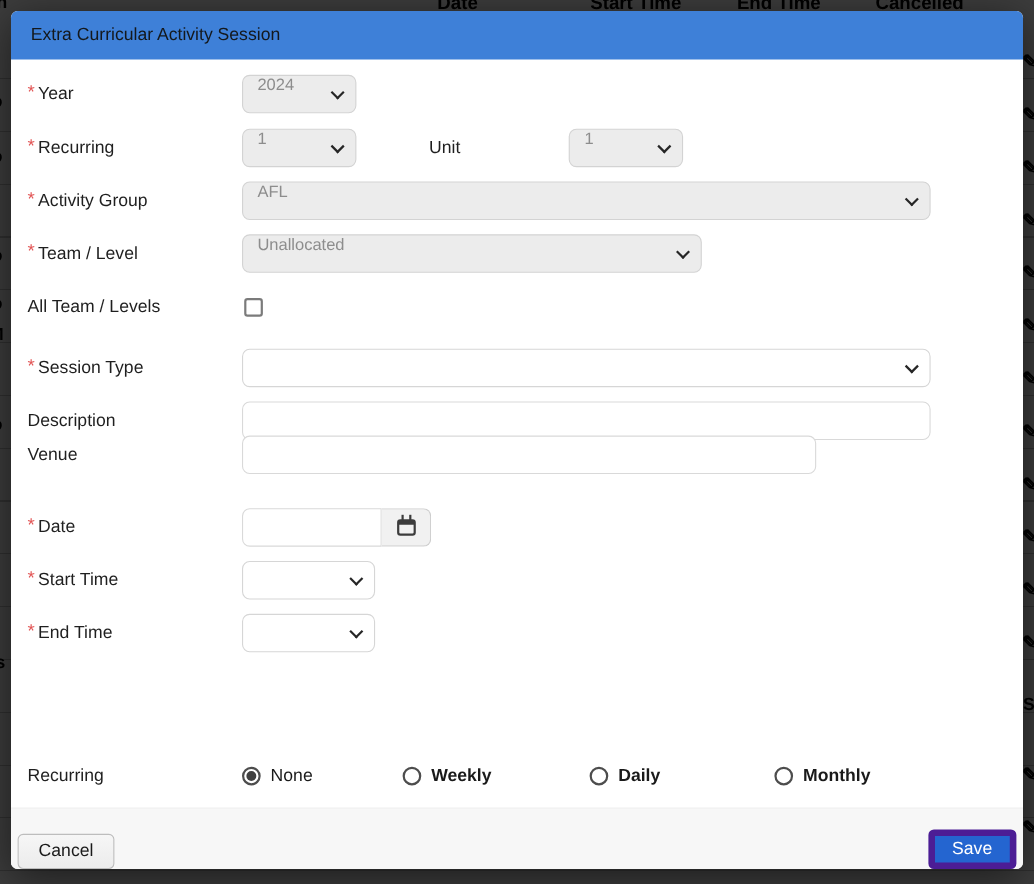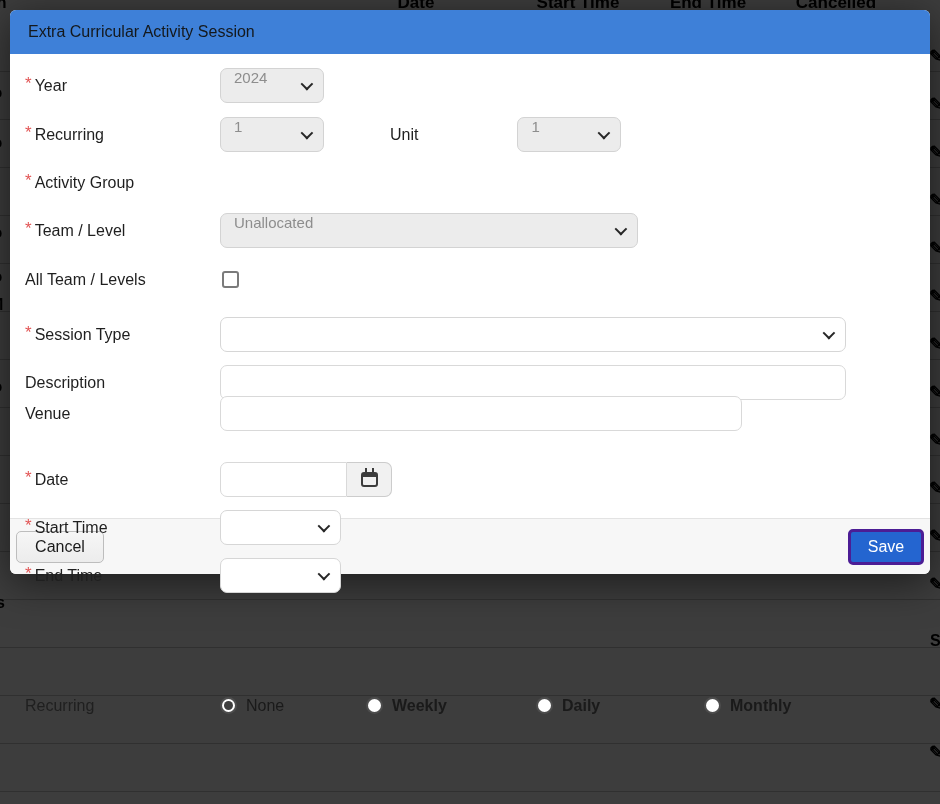--- a/index.html
+++ b/index.html
@@ -16,33 +16,33 @@
     background:repeating-linear-gradient(to bottom, transparent 0 47px, #c9c9c9 47px 48px);
   }
   .bg-header { position:absolute; top:-7px; font-weight:bold; font-size:17px; color:#000; transform:translateX(-50%); white-space:nowrap; }
   .bg-frag { position:absolute; font-size:16px; color:#000; font-weight:bold; white-space:nowrap; }
   .bg-pencil { position:absolute; left:929px; font-size:17px; color:#000; font-weight:bold; }
 
   .overlay { position:absolute; inset:0; z-index:1; background:rgba(0,0,0,0.76); }
 
   
   .modal {
-    position:absolute; z-index:2; left:10px; top:10px; width:920px; height:564px;
+    position:absolute; z-index:2; left:10px; top:10px; width:920px; height:780px;
     background:#fff; border-radius:6px; box-shadow:0 8px 40px rgba(0,0,0,.55);
     display:flex; flex-direction:column;
   }
   .modal-header {
     height:44px; flex:0 0 44px; background:#3e80d8; border-radius:6px 6px 0 0;
     display:flex; align-items:center; padding:0 18px;
   }
   .modal-title { font-size:16px; color:#14181c; }
   .modal-body { position:relative; flex:1 1 auto; }
   .modal-footer {
     flex:0 0 56px; background:#f7f7f7; border-top:1px solid #e3e3e3;
-    border-radius:0 0 6px 6px; display:flex; align-items:center;
+    border-radius:0 0 6px 6px; display:flex; align-items:flex-end;
     justify-content:space-between; padding:0 6px;
   }
 
   
   .row { position:absolute; left:0; width:100%; height:35px; display:flex; align-items:center; padding-left:15px; }
   .lbl { width:195px; flex:0 0 195px; font-size:16px; color:#1f1f1f; display:flex; align-items:center; }
   .req { color:#e25555; font-size:17px; margin-right:3px; line-height:10px; position:relative; top:-2px; }
 
   .select {
     position:relative; height:35px; background:#fff; border:1px solid #d6d6d6;
@@ -89,21 +89,21 @@
   }
   .radio-label { font-size:16px; font-weight:bold; color:#1a1a1a; }
   .radio-label.normal { font-weight:normal; }
 
   .btn-cancel {
     min-width:88px; height:32px; background:linear-gradient(#f6f6f6,#ececec);
     border:1px solid #bdbdbd; border-radius:5px; font-size:16px; color:#1a1a1a;
     font-family:"Liberation Sans", sans-serif; cursor:pointer; padding:0 16px;
   }
   .btn-save {
-    min-width:76px; height:36px; background:#2465d0; border:3px solid #4c1d95;
+    min-width:76px; height:36px; background:#2465d0; border:6px solid #4c1d95;
     border-radius:5px; font-size:16px; color:#ffffff;
     font-family:"Liberation Sans", sans-serif; cursor:pointer; padding:0 16px;
   }
 </style>
 </head>
 <body>
 
 <div class="bg-page">
   <div class="bg-rowlines"></div>
 
@@ -173,20 +173,24 @@
         <span>1</span>
         <span class="chev"></span>
       </div>
     </div>
 
     <div class="row" style="top:111px">
       <div class="lbl">
         <span class="req">*</span>
         <span>Activity Group</span>
       </div>
+      <div class="select disabled" style="width:626px">
+        <span>AFL</span>
+        <span class="chev"></span>
+      </div>
     </div>
 
     <div class="row" style="top:159px">
       <div class="lbl">
         <span class="req">*</span>
         <span>Team / Level</span>
       </div>
       <div class="select disabled" style="width:418px">
         <span>Unallocated</span>
         <span class="chev"></span>

